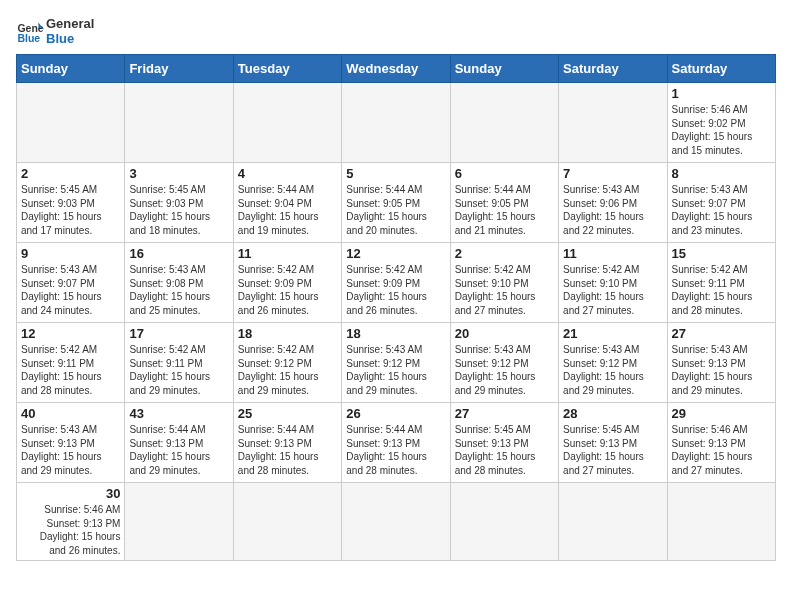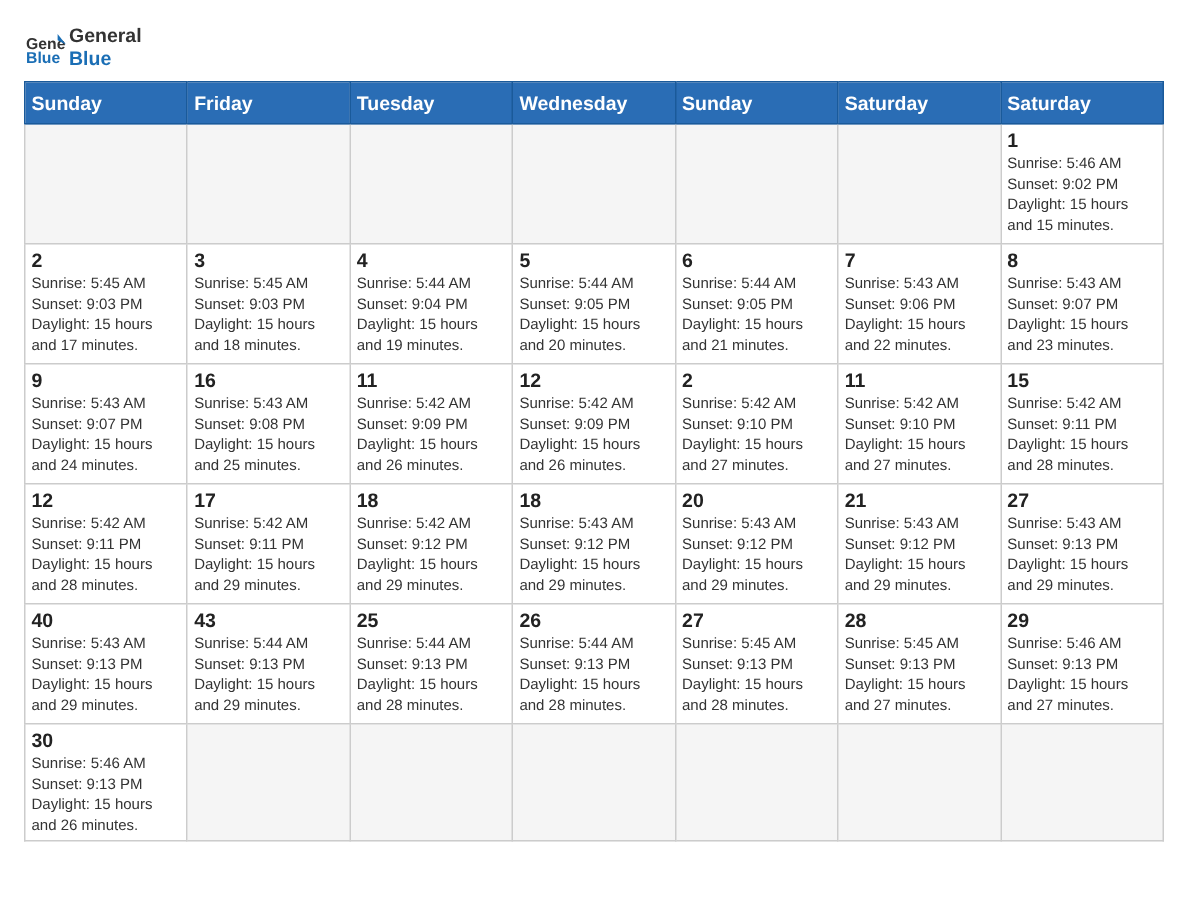--- a/index.html
+++ b/index.html
@@ -68,20 +68,21 @@
     .day-info {
       font-size: 10px;
       color: #333;
       line-height: 1.35;
     }
     .empty-cell {
       background: #f5f5f5;
     }
     .last-row td {
       height: 70px;
+      text-align: right;
     }
   </style>
 </head>
 <body>
 
 <div class="header-area">
   <div class="logo">
     <svg class="logo-icon" viewBox="0 0 40 40">
       <text x="2" y="22" font-size="15" font-weight="bold" fill="#333" font-family="Arial">General</text>
       <text x="2" y="36" font-size="15" font-weight="bold" fill="#1a6eb5" font-family="Arial">Blue</text>

